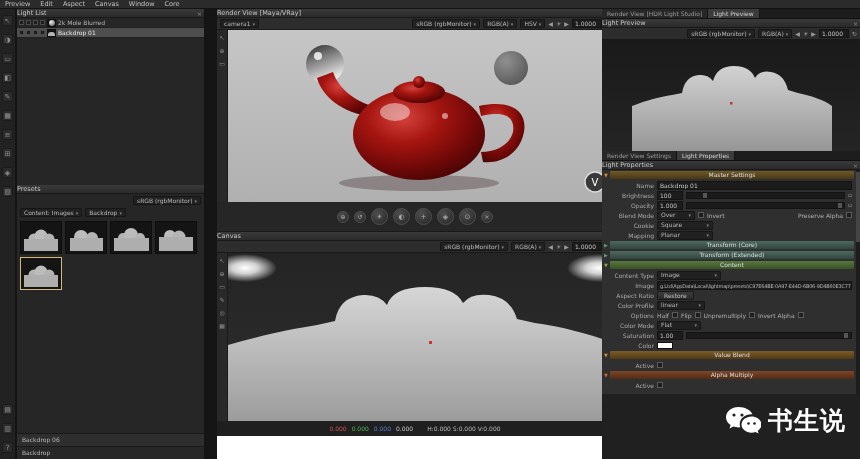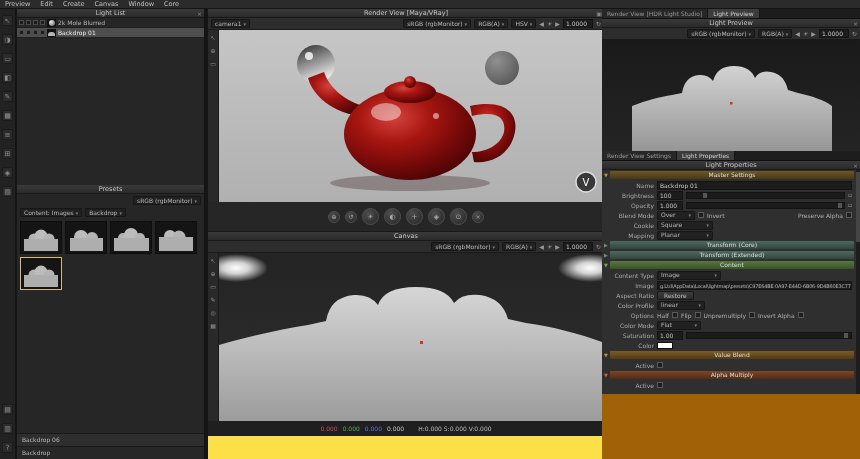--- a/index.html
+++ b/index.html
@@ -1,18 +1,18 @@
 <!DOCTYPE html>
 <html><head>
 <meta charset="utf-8">
 <style>
 *{margin:0;padding:0;box-sizing:border-box;}
 html,body{width:860px;height:459px;background:#000;overflow:hidden;}
 #app{position:relative;width:860px;height:459px;background:#151515;font-family:"DejaVu Sans","Liberation Sans",sans-serif;font-size:7px;color:#b0b0b0;overflow:hidden;}
-.titlebar{height:9px;line-height:9px;background:linear-gradient(#3a3a3a,#2a2a2a);text-align:center;color:#c8c8c8;font-size:6.5px;border-bottom:1px solid #191919;position:relative;}
+.titlebar{height:9px;line-height:9px;background:linear-gradient(#3a3a3a,#2a2a2a);text-align:left;color:#c8c8c8;font-size:6.5px;border-bottom:1px solid #191919;position:relative;}
 .titlebar .tb-right{position:absolute;right:2px;top:0;color:#8a8a8a;font-size:6px;}
 .toolbar{display:flex;align-items:center;gap:3px;background:#2d2d2d;border-bottom:1px solid #191919;padding:0 3px;height:12px;}
 .dd{display:inline-flex;align-items:center;gap:2px;background:#212121;border:1px solid #161616;height:9px;line-height:8px;padding:0 3px;color:#b8b8b8;border-radius:1px;font-size:6px;white-space:nowrap;}
 .dd .arr{font-size:5px;color:#808080;}
 .spacer{flex:1;}
 .flex1{flex:1;}
 .icon{color:#9a9a9a;font-size:6px;line-height:1;}
 .field{background:#1c1c1c;border:1px solid #141414;height:9px;line-height:8px;padding:0 2px;color:#c4c4c4;font-size:6px;white-space:nowrap;overflow:hidden;}
 .w26{width:26px;}.w30{width:30px;}
 .cb{width:6px;height:6px;background:#1e1e1e;border:1px solid #5a5a5a;display:inline-block;flex:none;}
@@ -35,21 +35,21 @@
 .bumpsmini{width:7px;height:4px;background:#b5b5b5;border-radius:3px 3px 0 0;align-self:flex-end;margin-bottom:1px;}
 
 #presets{position:absolute;left:17px;top:185px;width:188px;height:248px;background:#262626;border-right:1px solid #131313;}
 #presets .cs-row{display:flex;justify-content:flex-end;padding:2px 3px;}
 #presets .filter-row{display:flex;gap:3px;padding:1px 3px 2px 3px;}
 .thumb-grid{display:flex;flex-wrap:wrap;gap:3px;padding:2px 3px;width:188px;}
 .pthumb{width:42px;height:33px;background:#161616;border:1px solid #0d0d0d;}
 .pthumb.sel{border:1px solid #d8b878;}
 .lfrow{position:absolute;left:17px;width:188px;height:13px;line-height:12px;padding:0 5px;font-size:6px;color:#b8b8b8;border-top:1px solid #191919;border-right:1px solid #131313;}
 
-#center{position:absolute;left:208px;top:9px;width:397px;height:450px;background:#fde047;border-right:1px solid #131313;}
+#center{position:absolute;left:217px;top:9px;width:397px;height:450px;background:#ffffff;border-right:1px solid #131313;}
 .viewport{position:relative;overflow:hidden;background:#2b2b2b;}
 #rv-view{height:172px;}
 #cv-view{height:168px;}
 .vstrip{position:absolute;left:0;top:0;bottom:0;width:11px;background:#292929;border-right:1px solid #1a1a1a;display:flex;flex-direction:column;align-items:center;gap:6px;padding-top:4px;z-index:2;}
 .vstrip .tool{color:#8f8f8f;font-size:6px;}
 #lc-row{height:30px;background:#262626;border-bottom:1px solid #191919;display:flex;align-items:center;justify-content:center;gap:5px;}
 .lc-btn{border-radius:50%;background:radial-gradient(circle at 35% 30%,#4d4d4d,#262626);border:1px solid #4f4f4f;color:#a8a8a8;display:flex;align-items:center;justify-content:center;}
 .lc-btn.s{width:12px;height:12px;font-size:6px;}
 .lc-btn.m{width:17px;height:17px;font-size:7px;}
 #status-bar{height:15px;background:#1f1f1f;display:flex;align-items:center;justify-content:center;gap:14px;font-size:6px;}
@@ -84,21 +84,21 @@
 svg{display:block;}
 </style>
 </head>
 <body>
 
 <div id="app">
 
   <div id="menubar">
     <span>Preview</span>
     <span>Edit</span>
-    <span>Create</span>
+    <span>Aspect</span>
     <span>Canvas</span>
     <span>Window</span>
     <span>Core</span>
   </div>
 
   <div id="left-tools">
     <span class="tool">↖</span>
     <span class="tool">◑</span>
     <span class="tool">▭</span>
     <span class="tool">◧</span>
@@ -552,15 +552,32 @@
       </div>
       <div class="prow">
         <span class="plabel">Active</span>
         <span class="cb"></span>
       </div>
       <div class="pscroll">
           <div class="pthumb2"></div>
         </div>
     </div>
 
+    <div id="right-bottom">
+      <div id="watermark">
+        <svg width="36" height="32" viewBox="0 0 36 32">
+          <g fill="#ffffff">
+            <path d="M13.5 2 C6.6 2 1 6.6 1 12.2 c0 3.2 1.8 6 4.6 7.9 l-1.1 3.4 3.8-1.9 c1.6.5 3.4.8 5.2.8 .6 0 1.2 0 1.8-.1 -.4-1-.6-2-.6-3.1 0-5.5 5.2-9.9 11.6-9.9 .4 0 .8 0 1.2.1 C25.9 5.4 20.2 2 13.5 2 z"></path>
+            <path d="M26.5 11.5 c-5.5 0-10 3.6-10 8.1 0 4.5 4.5 8.1 10 8.1 1.4 0 2.8-.2 4-.7 l3.1 1.6 -.9-2.8 c2.3-1.5 3.8-3.7 3.8-6.2 0-4.5-4.5-8.1-10-8.1 z"></path>
+          </g>
+          <g fill="#202020">
+            <circle cx="9" cy="10" r="1.6"></circle>
+              <circle cx="17" cy="10" r="1.6"></circle>
+            <circle cx="23.5" cy="18.5" r="1.3"></circle>
+              <circle cx="29.5" cy="18.5" r="1.3"></circle>
+          </g>
+        </svg>
+        <span class="wm-text">书生说</span>
+      </div>
+    </div>
   </div>
 
 </div>
 
 </body></html>

